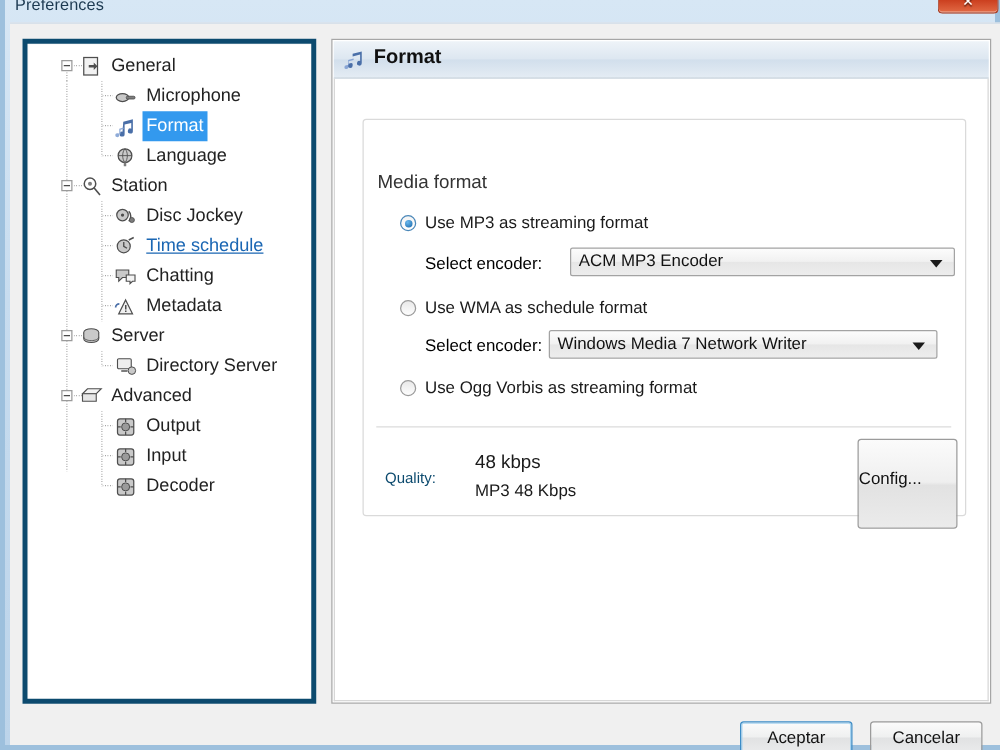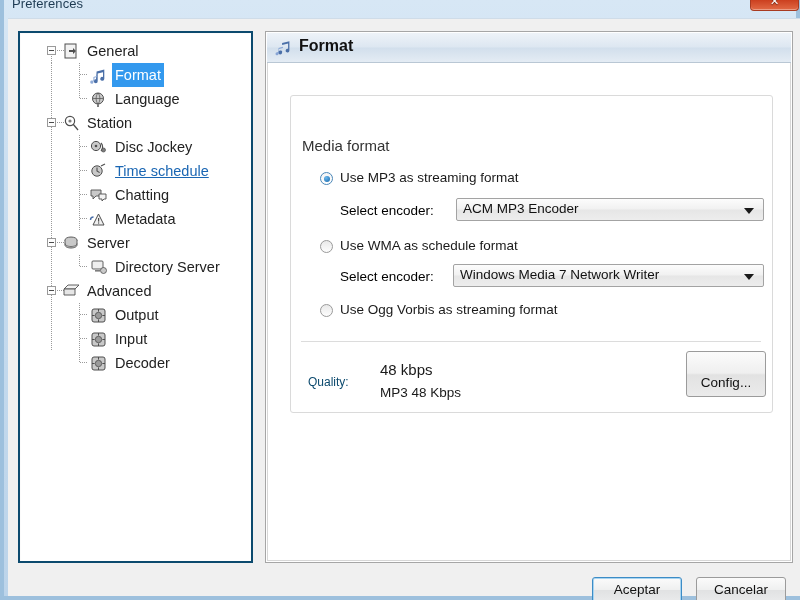--- a/index.html
+++ b/index.html
@@ -46,21 +46,21 @@
     position:absolute;left:4px;top:18px;width:792px;height:578px;
     background:#f0f0f0;
     border-top:1px solid #cfdce8;
     box-sizing:border-box;
   }
 
   
   #tree-panel{
     position:absolute;left:10px;top:12px;width:235px;height:532px;
     background:#ffffff;
-    border:2px solid #0c4a6e;
+    border:4px solid #0c4a6e;
     box-shadow:inset 1px 1px 0 #fbfbfb;
     box-sizing:border-box;
     overflow:hidden;
   }
   #tree-inner{position:absolute;left:0;top:0;width:100%;padding:6px 0 0 0;}
 
   .tnode{position:relative;height:24px;line-height:24px;white-space:nowrap;cursor:default;}
   .tnode .lbl{
     font-size:14.5px;color:#222;position:absolute;top:0;
     padding:0 3px;
@@ -164,24 +164,24 @@
     border-left:5px solid transparent;border-right:5px solid transparent;border-top:6px solid #1a1a1a;
   }
 
   #divider{position:absolute;left:33px;top:278px;width:460px;height:1px;background:#dcdcdc;}
 
   #q-label{position:absolute;left:40px;top:312px;font-size:12px;color:#0c4a6e;}
   #q-val1{position:absolute;left:112px;top:298px;font-size:15px;color:#1a1a1a;}
   #q-val2{position:absolute;left:112px;top:322px;font-size:13.5px;color:#1a1a1a;}
 
   #config-btn{
-    position:absolute;left:418px;top:288px;width:80px;height:46px;
+    position:absolute;left:418px;top:288px;width:80px;height:72px;
     background:linear-gradient(to bottom,#fbfbfb 0%,#efefef 48%,#e2e2e2 52%,#ebebeb 100%);
     border:1px solid #9b9b9b;border-radius:3px;box-sizing:border-box;cursor:pointer;
-    font-size:13.5px;color:#111;text-align:center;line-height:62px;
+    font-size:13.5px;color:#111;text-align:left;line-height:62px;
   }
 
   
   .dlg-btn{
     position:absolute;height:26px;
     background:linear-gradient(to bottom,#fbfbfb 0%,#eff0f0 48%,#e1e2e3 52%,#eaebec 100%);
     border:1px solid #9b9b9b;border-radius:3px;box-sizing:border-box;cursor:pointer;
     font-size:13.5px;color:#111;text-align:center;line-height:24px;
   }
   #btn-ok{
@@ -209,20 +209,30 @@
       <div id="tree-inner">
           <div class="tnode root">
             <span class="vline" style="top: 11px; height: 13px;"></span>
             <span class="exp"></span>
             <span class="hline-root"></span>
             <span class="ticon"><svg width="19" height="19" viewBox="0 0 19 19">
                 <rect x="3" y="2" width="11" height="14" fill="#f2f2f2" stroke="#4e4e4e" stroke-width="1"></rect>
                 <path d="M7 8 l4 0 0 -2 3 3 -3 3 0 -2 -4 0z" fill="#4e4e4e"></path>
               </svg></span>
             <span class="lbl">General</span>
+          </div>
+          <div class="tnode child">
+            <span class="vline"></span>
+            <span class="vline-c"></span>
+            <span class="hline-c"></span>
+            <span class="ticon"><svg width="19" height="19" viewBox="0 0 19 19">
+                <ellipse cx="7" cy="10" rx="5" ry="3.2" fill="#c9c9c9" stroke="#4e4e4e"></ellipse>
+                <rect x="10" y="9" width="7" height="2.2" rx="1" fill="#7d7d7d" stroke="#4e4e4e" stroke-width=".7"></rect>
+              </svg></span>
+            <span class="lbl">Microphone</span>
           </div>
           <div class="tnode child sel">
             <span class="vline"></span>
             <span class="vline-c"></span>
             <span class="hline-c"></span>
             <span class="ticon"><svg width="19" height="19" viewBox="0 0 19 19">
                 <path d="M7 13.3a2 2 0 1 0 1.7 1.9V7.6l5.3-1.3v4.6a2 2 0 1 0 1.3 1.8V3.4L7.6 5.4z" fill="#4a6fa8"></path>
                 <path d="M3 14.6a1.6 1.6 0 1 0 1.4 1.6v-5.3l3.4-.9v1.1l-2.4.6v3.3z" fill="#8fabd8"></path>
               </svg></span>
             <span class="lbl">Format</span>
@@ -391,21 +401,21 @@
         <div class="combo" style="left:188px;top:135px;width:308px;">
           <span class="ctext">ACM MP3 Encoder</span>
           <span class="arrow"></span>
         </div>
 
         <div class="radio-row" style="left:52px;top:175px;">
           <span class="radio"></span>
           <span class="rlabel">Use WMA as schedule format</span>
         </div>
         <div class="enc-label" style="left:72px;top:206px;">Select encoder:</div>
-        <div class="combo" style="left:185px;top:201px;width:311px;">
+        <div class="combo" style="left:171px;top:201px;width:311px;">
           <span class="ctext">Windows Media 7 Network Writer</span>
           <span class="arrow"></span>
         </div>
 
         <div class="radio-row" style="left:52px;top:239px;">
           <span class="radio"></span>
           <span class="rlabel">Use Ogg Vorbis as streaming format</span>
         </div>
 
         <div id="divider"></div>

